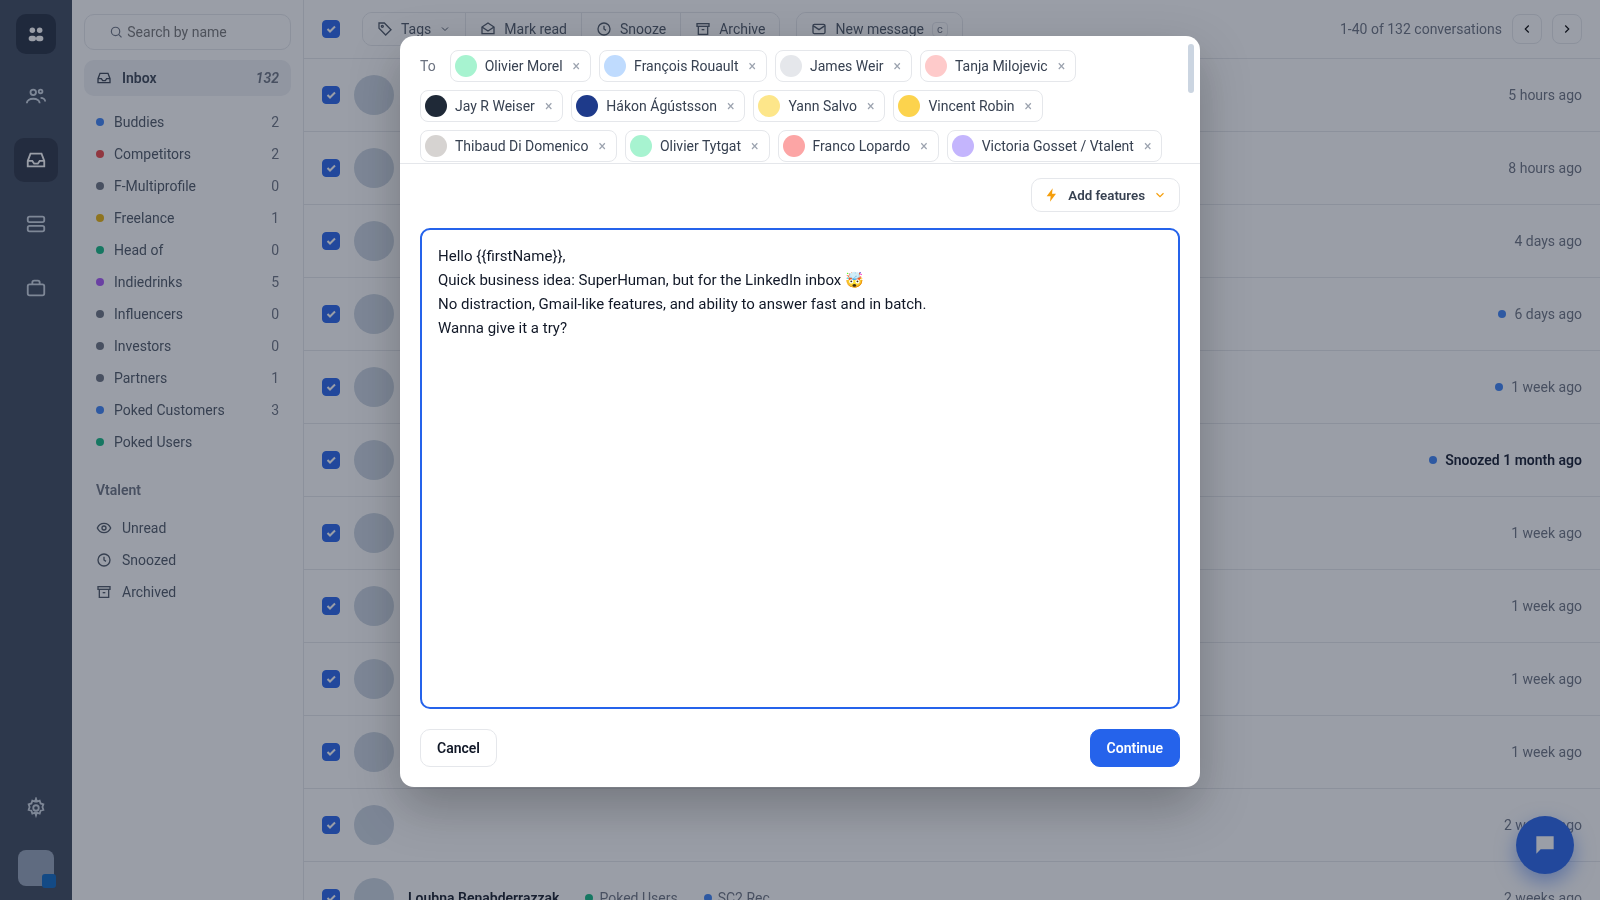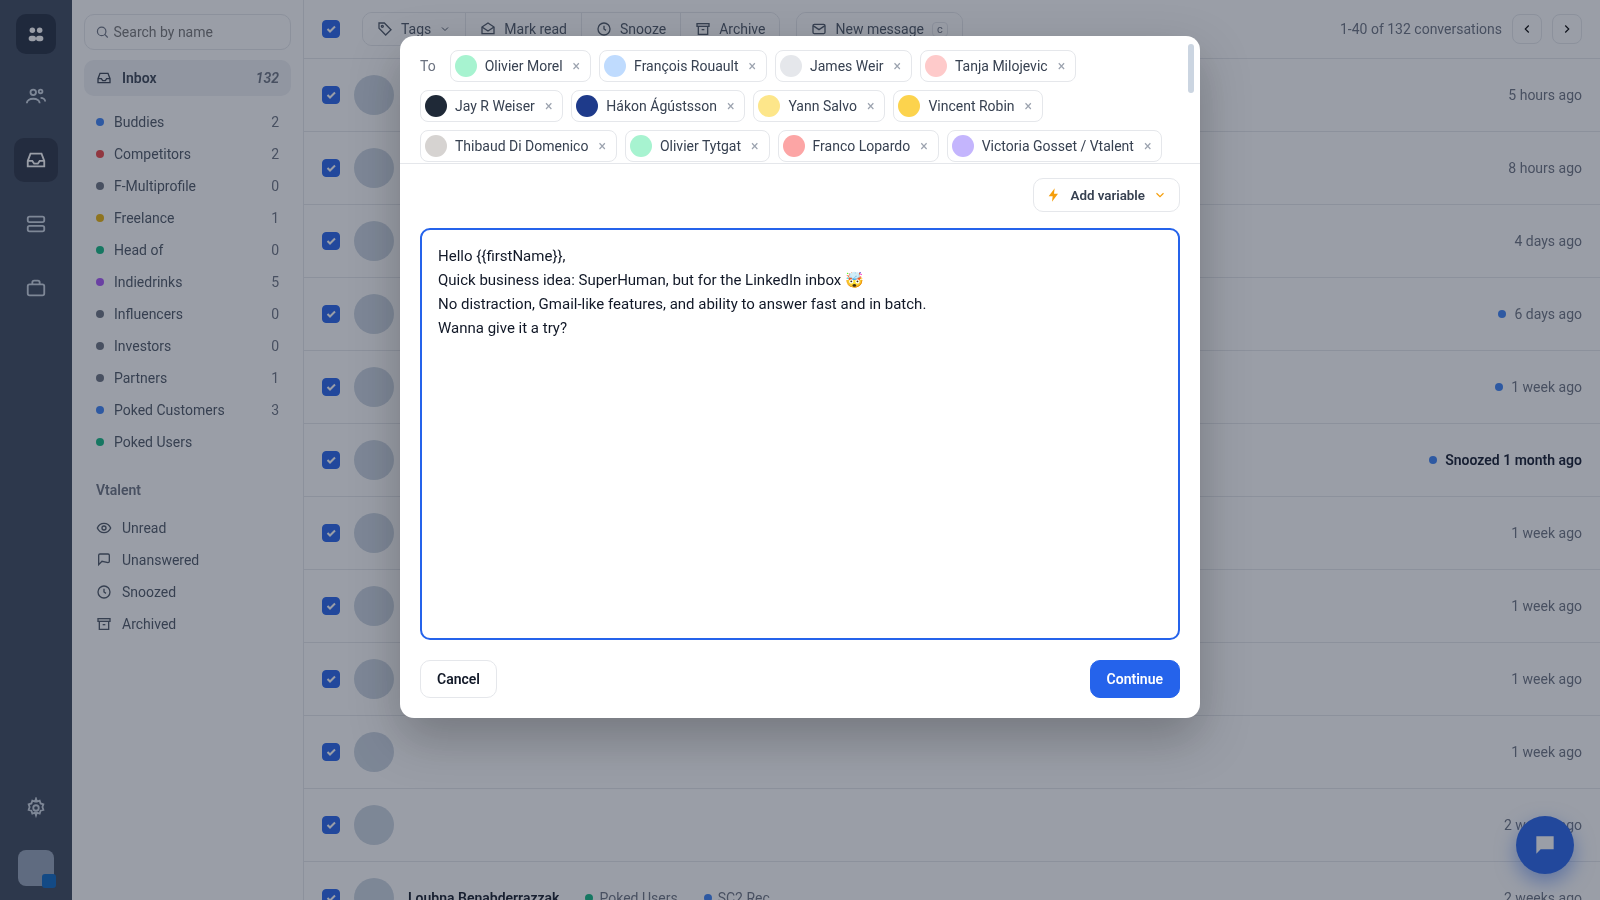--- a/index.html
+++ b/index.html
@@ -19,21 +19,21 @@
   .rail{width:72px;background:#3a4559;display:flex;flex-direction:column;align-items:center;padding:14px 0;gap:20px;flex-shrink:0;}
   .rail .logo{width:40px;height:40px;border-radius:10px;background:#1f2a3d;display:flex;align-items:center;justify-content:center;color:#fff;}
   .rail .ritem{width:44px;height:44px;border-radius:10px;display:flex;align-items:center;justify-content:center;color:#cbd5e1;cursor:pointer;}
   .rail .ritem.active{background:#273042;color:#fff;}
   .rail .space{flex:1;}
   .rail .avatar{width:36px;height:36px;border-radius:8px;background:#94a3b8;position:relative;}
   .rail .avatar::after{content:"";position:absolute;right:-2px;bottom:-2px;width:14px;height:14px;border-radius:3px;background:#0a66c2;}
 
   
   .left{width:232px;border-right:1px solid var(--border);padding:14px 12px;flex-shrink:0;display:flex;flex-direction:column;gap:10px;overflow:auto;}
-  .search{display:flex;align-items:center;gap:2px;border:1px solid var(--border);border-radius:10px;padding:8px 10px;color:var(--muted);background:#fff;}
+  .search{display:flex;align-items:center;gap:2px;border:1px solid var(--border);border-radius:10px;padding:8px 24px;color:var(--muted);background:#fff;}
   .search input{border:none;outline:none;font-size:14px;width:100%;color:var(--text);}
   .folder{display:flex;align-items:center;gap:10px;padding:10px 12px;border-radius:10px;color:#374151;cursor:pointer;}
   .folder.active{background:var(--hover);font-weight:600;}
   .folder .cnt{margin-left:auto;color:var(--muted);font-weight:600;font-style:italic;}
   .tag{display:flex;align-items:center;gap:10px;padding:8px 12px;border-radius:8px;color:#4b5563;cursor:pointer;}
   .tag .dot{width:8px;height:8px;border-radius:50%;}
   .tag .cnt{margin-left:auto;color:var(--muted);}
   .section-label{padding:14px 12px 4px;color:var(--muted);font-weight:600;}
   .filter{display:flex;align-items:center;gap:10px;padding:8px 12px;color:#4b5563;cursor:pointer;}
 
@@ -70,21 +70,21 @@
   .chip .x{color:#9ca3af;cursor:pointer;padding:0 2px;}
   .recips .sbar{position:absolute;right:4px;top:8px;bottom:8px;width:10px;}
   .sbar::before{content:"";position:absolute;left:3px;top:0;width:4px;height:100%;background:transparent;}
   .sbar .thumb{position:absolute;left:2px;top:0;width:6px;height:44%;background:#cbd5e1;border-radius:3px;}
 
   .modal-toolbar{display:flex;justify-content:flex-end;padding:14px 20px 0;}
   .addvar{display:inline-flex;align-items:center;gap:8px;border:1px solid var(--border);border-radius:10px;padding:8px 12px;font-weight:600;color:#374151;cursor:pointer;background:#fff;}
   .addvar svg{color:#f59e0b;}
 
   .editor-wrap{padding:16px 20px 8px;}
-  .editor{width:100%;height:412px;border:2px solid var(--blue);border-radius:10px;padding:14px 16px;outline:none;font-size:15px;line-height:1.6;color:#111827;white-space:pre-wrap;overflow:auto;}
+  .editor{width:100%;height:481px;border:2px solid var(--blue);border-radius:10px;padding:14px 16px;outline:none;font-size:15px;line-height:1.6;color:#111827;white-space:pre-wrap;overflow:auto;}
 
   .modal-footer{display:flex;justify-content:space-between;padding:12px 20px 20px;}
   .mbtn{border:1px solid var(--border);background:#fff;color:#111827;font-weight:600;padding:10px 16px;border-radius:10px;cursor:pointer;font-size:14px;}
   .mbtn.primary{background:var(--blue);border-color:var(--blue);color:#fff;}
 
   
   .fab{position:fixed;right:26px;bottom:26px;width:58px;height:58px;border-radius:50%;background:#2563eb;display:flex;align-items:center;justify-content:center;color:#fff;box-shadow:0 8px 20px rgba(37,99,235,0.5);cursor:pointer;}
 
   svg{display:block;}
 </style>
@@ -212,26 +212,20 @@
     </div>
 
   <div class="section-label">Vtalent</div>
   <div id="filters">
       <div class="filter">
         <svg width="16" height="16" viewBox="0 0 24 24" fill="none" stroke="currentColor" stroke-width="2">
           <path d="M2 12s3-7 10-7 10 7 10 7-3 7-10 7S2 12 2 12z"></path>
           <circle cx="12" cy="12" r="3"></circle>
         </svg>
         <span>Unread</span>
-      </div>
-      <div class="filter">
-        <svg width="16" height="16" viewBox="0 0 24 24" fill="none" stroke="currentColor" stroke-width="2">
-          <path d="M9 14l-5 5V5a2 2 0 012-2h12a2 2 0 012 2v9a2 2 0 01-2 2z"></path>
-        </svg>
-        <span>Unanswered</span>
       </div>
       <div class="filter">
         <svg width="16" height="16" viewBox="0 0 24 24" fill="none" stroke="currentColor" stroke-width="2">
           <circle cx="12" cy="12" r="9"></circle>
           <path d="M12 7v5l3 2"></path>
         </svg>
         <span>Snoozed</span>
       </div>
       <div class="filter">
         <svg width="16" height="16" viewBox="0 0 24 24" fill="none" stroke="currentColor" stroke-width="2">
@@ -514,21 +508,21 @@
       <div class="sbar">
           <div class="thumb"></div>
         </div>
     </div>
 
     <div class="modal-toolbar">
       <button class="addvar">
         <svg width="16" height="16" viewBox="0 0 24 24" fill="currentColor">
             <path d="M13 2L4 14h6l-1 8 9-12h-6z"></path>
           </svg>
-        <span>Add variable</span>
+        <span>Add features</span>
         <svg width="14" height="14" viewBox="0 0 24 24" fill="none" stroke="currentColor" stroke-width="2">
             <path d="M6 9l6 6 6-6"></path>
           </svg>
       </button>
     </div>
 
     <div class="editor-wrap">
       <div class="editor" contenteditable="true" style="">Hello {{firstName}},
 Quick business idea: SuperHuman, but for the LinkedIn inbox 🤯
 No distraction, Gmail-like features, and ability to answer fast and in batch.

